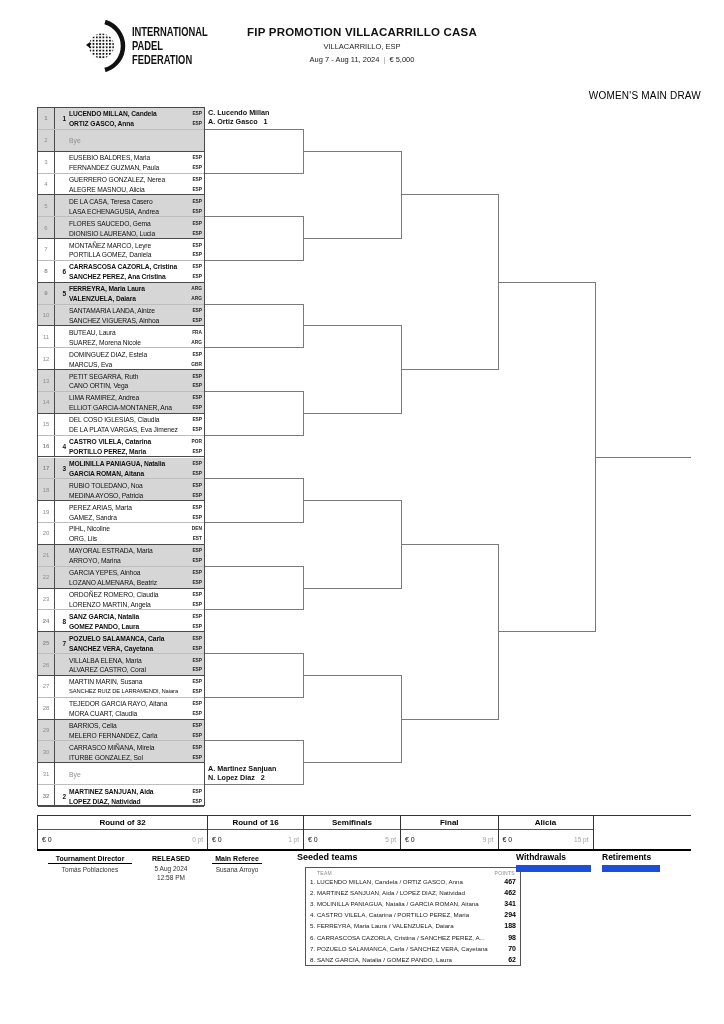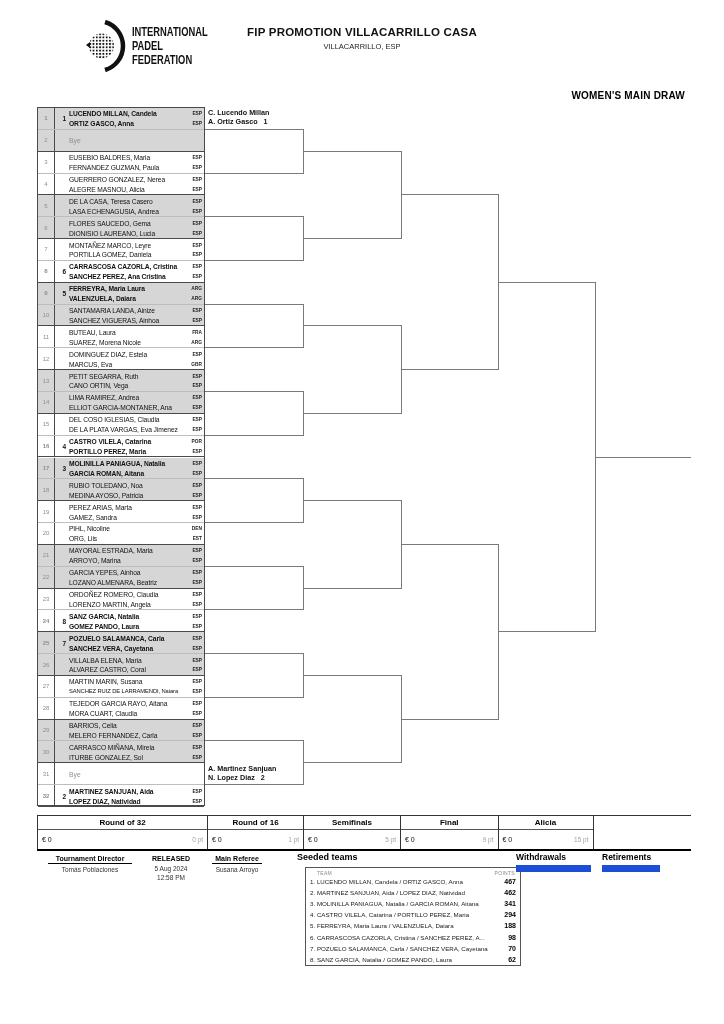--- a/index.html
+++ b/index.html
@@ -8,21 +8,21 @@
 
   
   .logo{position:absolute; left:86px; top:20px; display:flex; align-items:center;}
   .logo-text{margin-left:6px; font-weight:bold; font-size:12px; line-height:13px; color:#111;
              transform:scale(0.78,1.08); transform-origin:left center; letter-spacing:0px; white-space:nowrap;}
   .title-block{position:absolute; left:182px; top:26px; width:360px; text-align:center; color:#111;}
   .title-main{font-weight:bold; font-size:11.5px; letter-spacing:0.2px;}
   .title-loc{font-size:7.5px; margin-top:4px; color:#222;}
   .title-dates{font-size:7.5px; margin-top:4px; color:#222;}
   .title-sep{color:#999; padding:0 4px;}
-  .draw-title{position:absolute; right:39px; top:90px; font-weight:bold; font-size:10px; color:#000; letter-spacing:0.2px;}
+  .draw-title{position:absolute; right:23px; top:90px; font-weight:normal; font-size:10px; color:#000; letter-spacing:0.2px;}
 
   
   #entries{position:absolute; left:37px; top:107px; width:168px; height:699px;
            border:1px solid #4a4a4a; box-sizing:border-box; background:#fff;}
   .row{position:absolute; left:0; right:0; height:21.84px; display:flex; box-sizing:border-box; color:#111;}
   .row.shaded{background:#d6d6d6;}
   .row.matchend{border-bottom:1px solid #4a4a4a;}
   .row.teamend{border-bottom:1px solid #bdbdbd;}
   .row.bold .nm, .row.bold{font-weight:bold;}
   .numcell{width:17px; flex:none; display:flex; align-items:center; justify-content:center;
@@ -86,20 +86,23 @@
     <div class="logo-text">
       <div>INTERNATIONAL</div>
       <div>PADEL</div>
       <div>FEDERATION</div>
     </div>
   </div>
 
   <div class="title-block">
     <div class="title-main">FIP PROMOTION VILLACARRILLO CASA</div>
     <div class="title-loc">VILLACARRILLO, ESP</div>
+    <div class="title-dates">
+      <span>Aug 7 - Aug 11, 2024</span><span class="title-sep">|</span><span>€ 5,000</span>
+    </div>
   </div>
 
   <div class="draw-title">WOMEN'S MAIN DRAW</div>
 
   <div id="entries">
       <div class="row shaded teamend bold" style="top: 0px;">
         <div class="numcell">1</div>
         <div class="maincell">
           <span class="seed">1</span>
           <div class="player">

